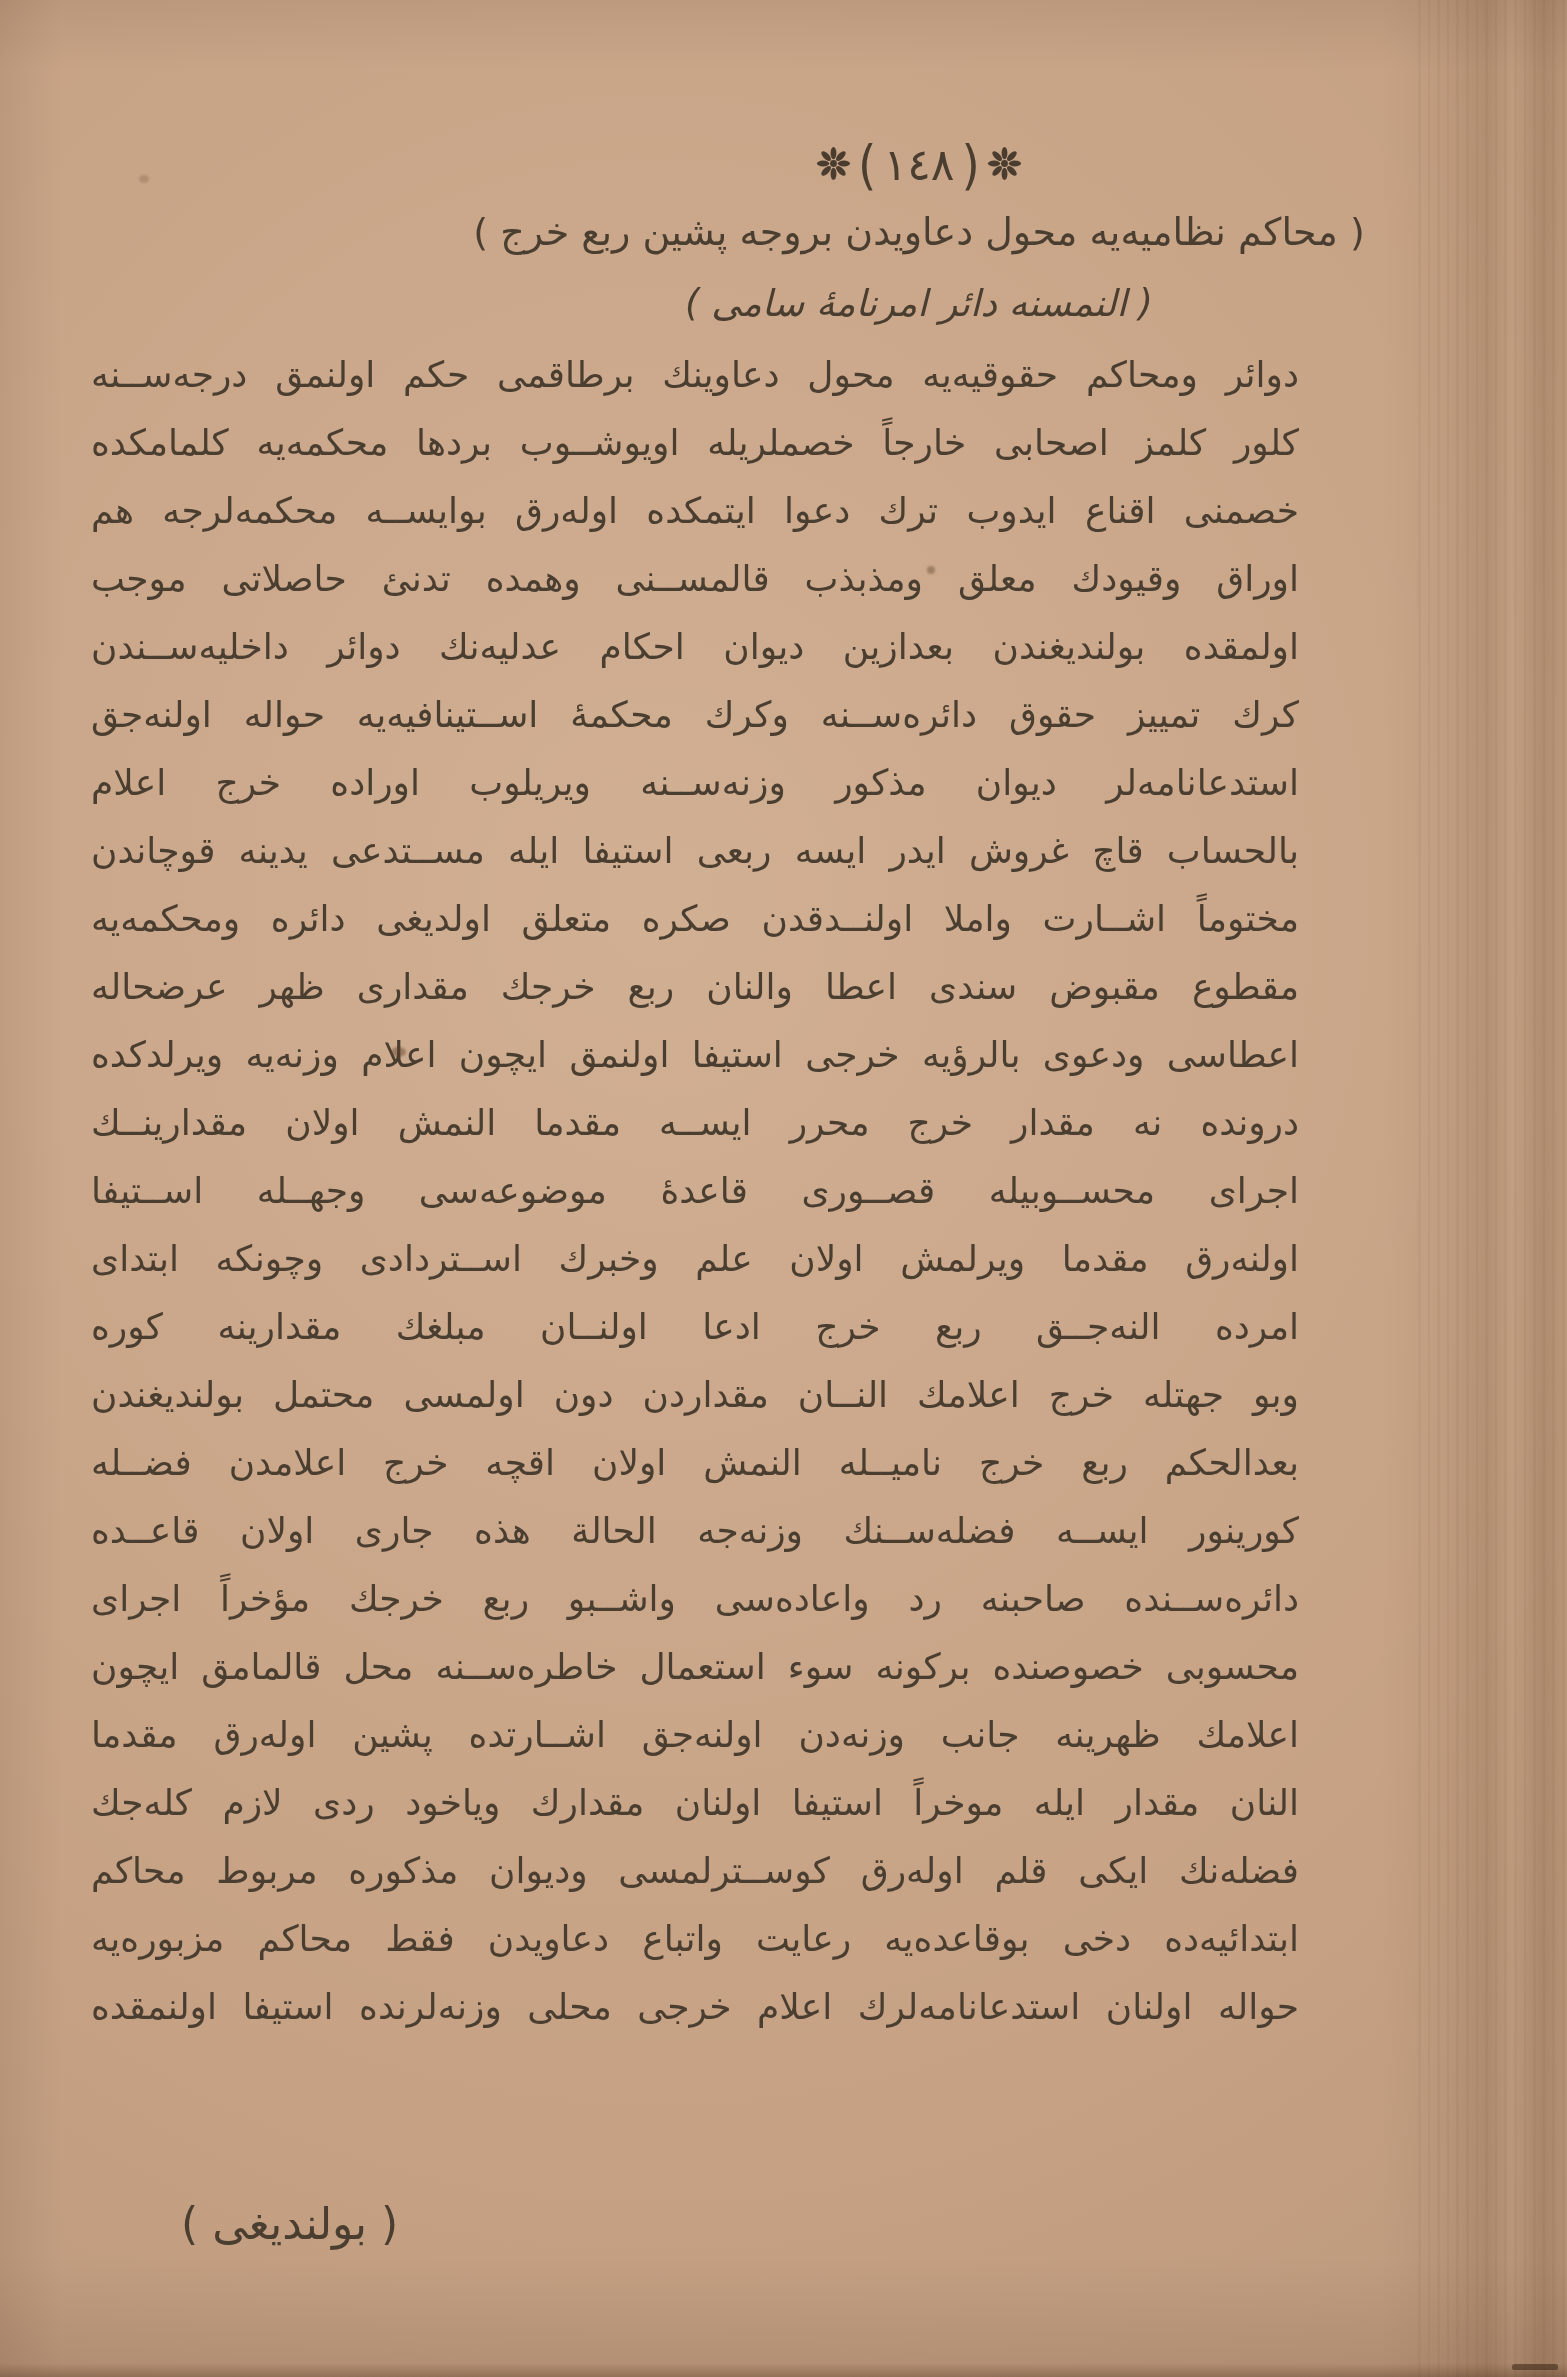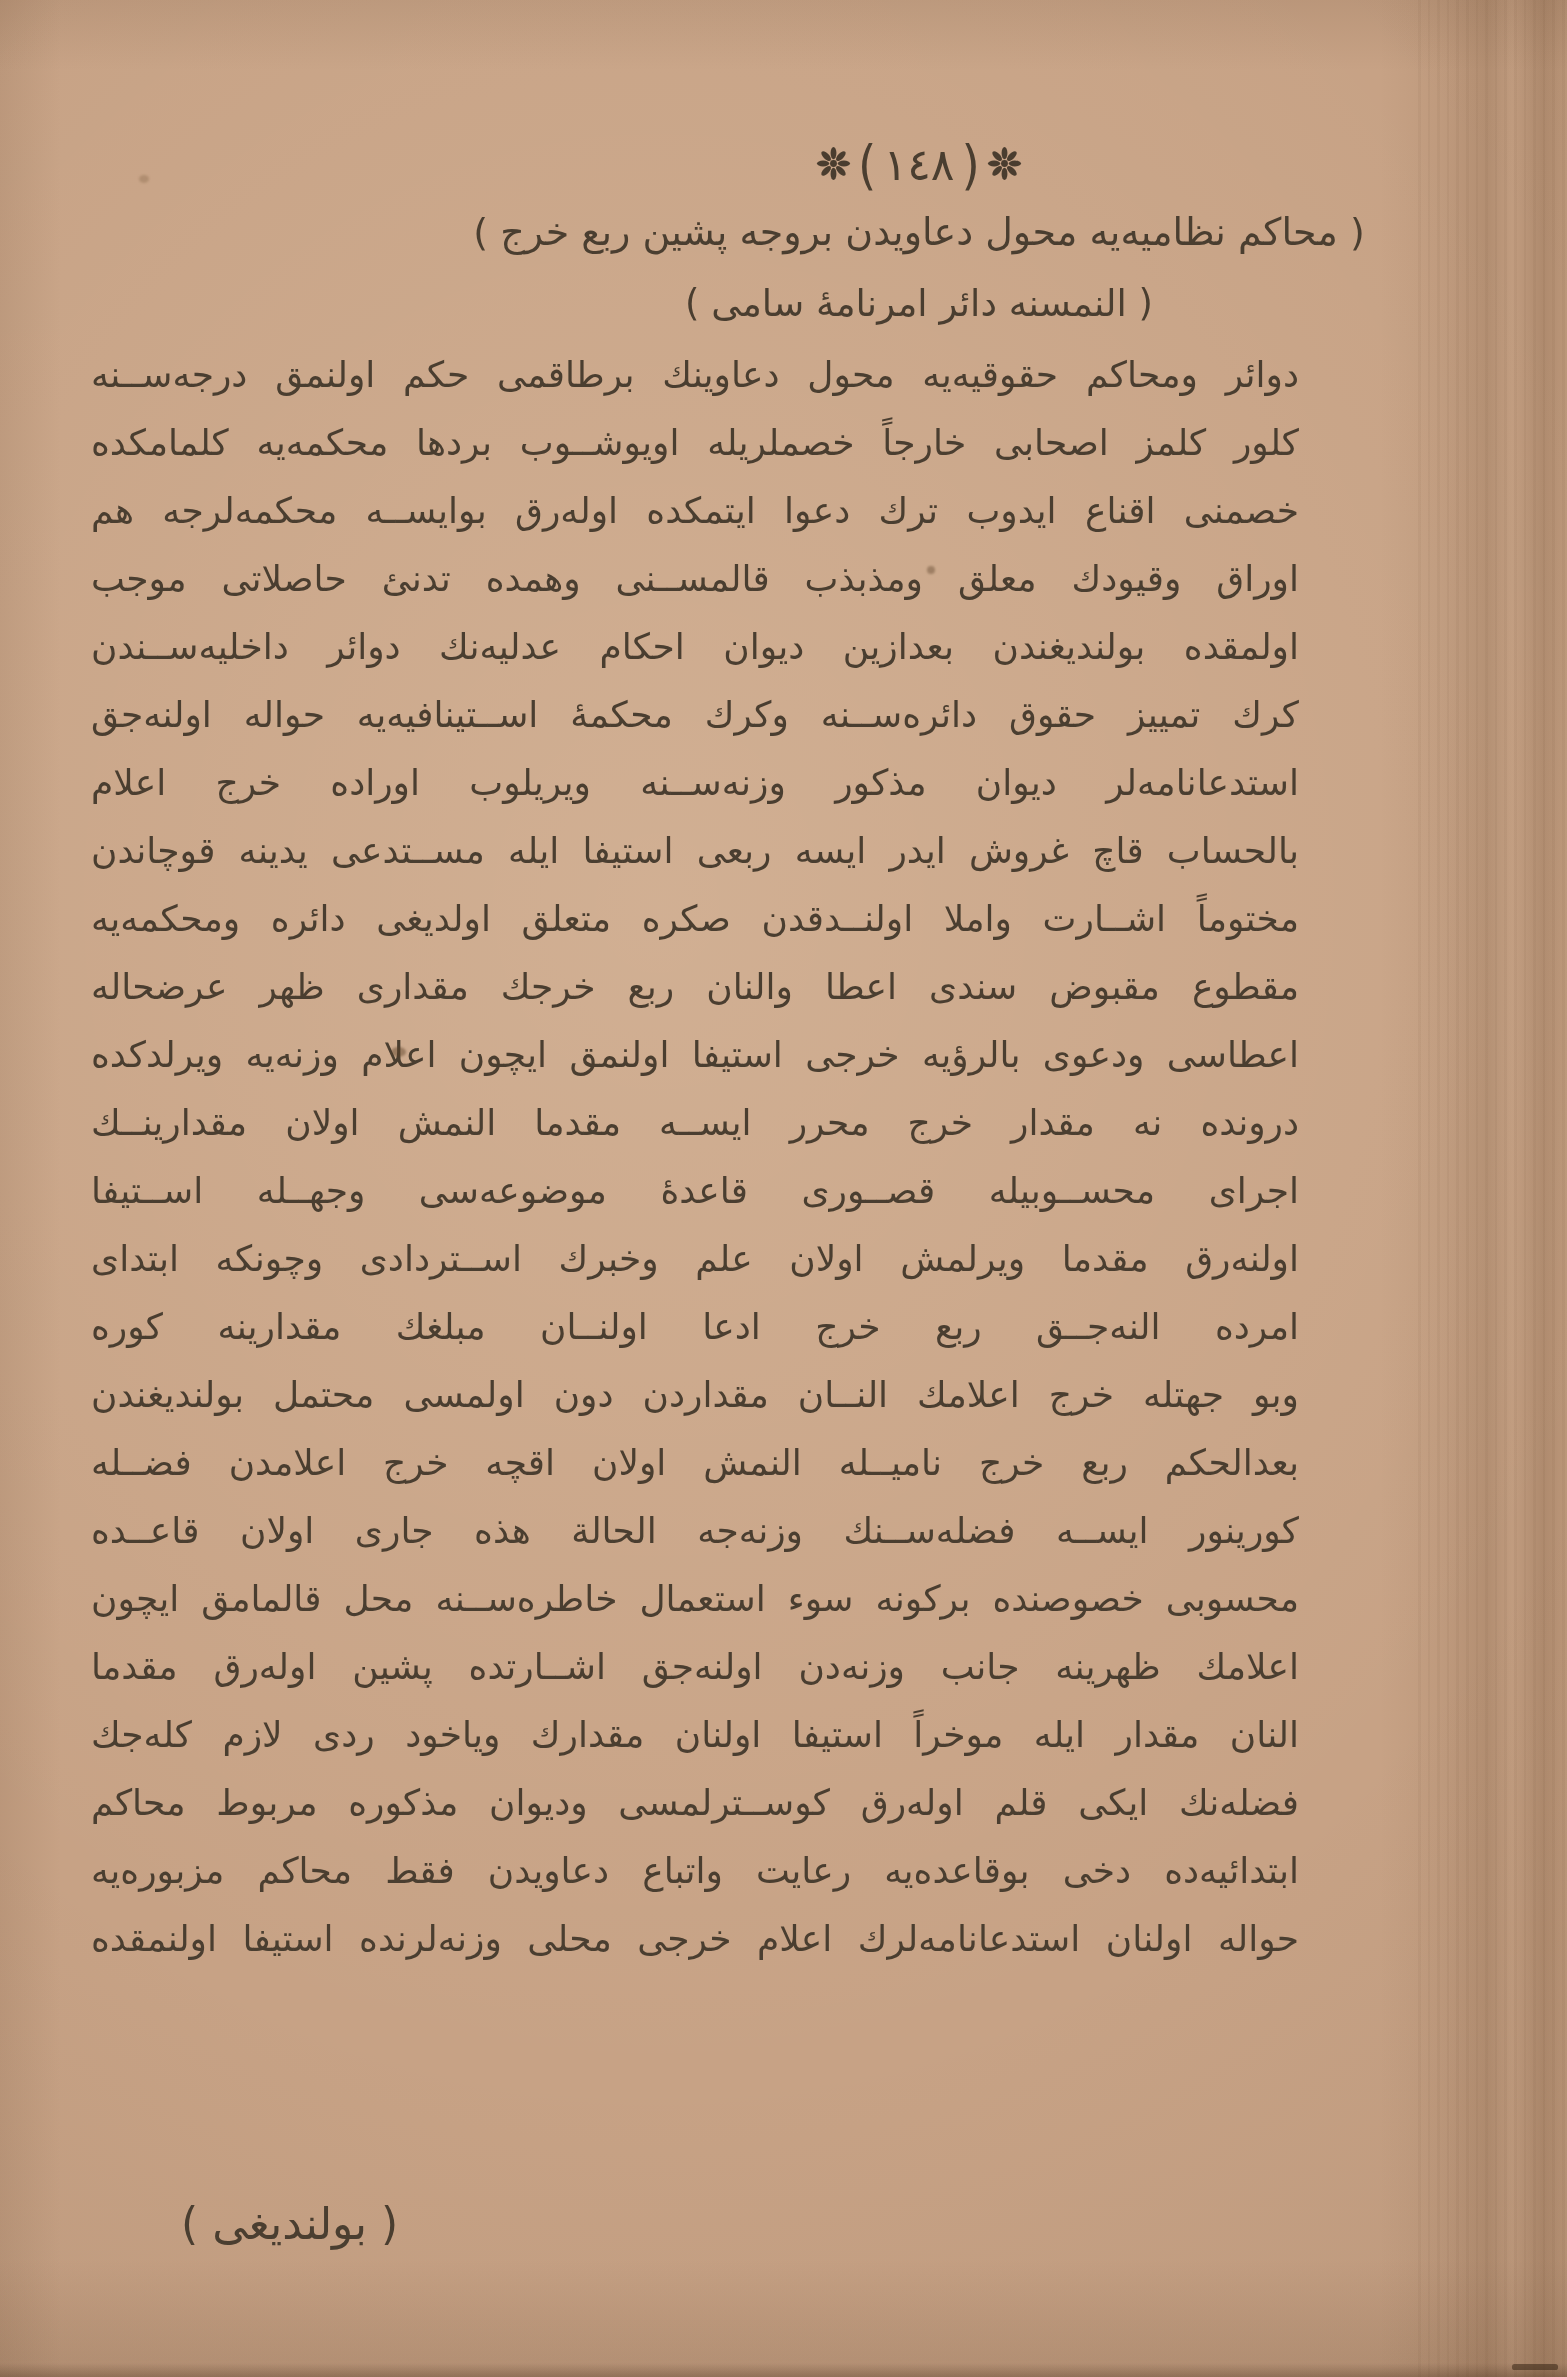--- a/index.html
+++ b/index.html
@@ -55,21 +55,21 @@
   .paren{font-size:47px;line-height:79px;transform:scaleY(1.15);}
   .floret{display:block;}
 
   .heading{
     position:absolute;left:272px;right:0;
     text-align:center;
     white-space:nowrap;
     color:var(--ink,#4a3e30);
   }
   .heading.h1{top:196px;font-size:38px;line-height:72px;}
-  .heading.h2{top:268px;font-size:37px;line-height:72px;}
+  .heading.h2{top:268px;font-size:37px;line-height:72px;font-style:italic;}
 
   .body-block{
     position:absolute;top:341px;right:268px;width:1208px;
   }
   .body-line{
     direction:rtl;
     text-align:justify;
     text-align-last:justify;
     font-size:36px;
     line-height:68px;
@@ -142,20 +142,21 @@
       <div class="body-line">مختوماً اشــارت واملا اولنــدقدن صكره متعلق اولديغى دائره ومحكمه‌يه</div>
       <div class="body-line">مقطوع مقبوض سندى اعطا والنان ربع خرجك مقدارى ظهر عرضحاله</div>
       <div class="body-line">اعطاسى ودعوى بالرؤيه خرجى استيفا اولنمق ايچون اعلام وزنه‌يه ويرلدكده</div>
       <div class="body-line">درونده نه مقدار خرج محرر ايســه مقدما النمش اولان مقدارينــك</div>
       <div class="body-line">اجراى محســوبيله قصــورى قاعدهٔ موضوعه‌سى وجهــله اســتيفا</div>
       <div class="body-line">اولنه‌رق مقدما ويرلمش اولان علم وخبرك اســتردادى وچونكه ابتداى</div>
       <div class="body-line">امرده النه‌جــق ربع خرج ادعا اولنــان مبلغك مقدارينه كوره</div>
       <div class="body-line">وبو جهتله خرج اعلامك النــان مقداردن دون اولمسى محتمل بولنديغندن</div>
       <div class="body-line">بعدالحكم ربع خرج ناميــله النمش اولان اقچه خرج اعلامدن فضــله</div>
       <div class="body-line">كورينور ايســه فضله‌ســنك وزنه‌جه الحالة هذه جارى اولان قاعــده</div>
+      <div class="body-line">دائره‌ســنده صاحبنه رد واعاده‌سى واشــبو ربع خرجك مؤخراً اجراى</div>
       <div class="body-line">محسوبى خصوصنده بركونه سوء استعمال خاطره‌ســنه محل قالمامق ايچون</div>
       <div class="body-line">اعلامك ظهرينه جانب وزنه‌دن اولنه‌جق اشــارتده پشين اوله‌رق مقدما</div>
       <div class="body-line">النان مقدار ايله موخراً استيفا اولنان مقدارك وياخود ردى لازم كله‌جك</div>
       <div class="body-line">فضله‌نك ايكى قلم اوله‌رق كوســترلمسى وديوان مذكوره مربوط محاكم</div>
       <div class="body-line">ابتدائيه‌ده دخى بوقاعده‌يه رعايت واتباع دعاويدن فقط محاكم مزبوره‌يه</div>
       <div class="body-line">حواله اولنان استدعانامه‌لرك اعلام خرجى محلى وزنه‌لرنده استيفا اولنمقده</div>
     </div>
 
   <div class="closing">( بولنديغى )</div>
 

